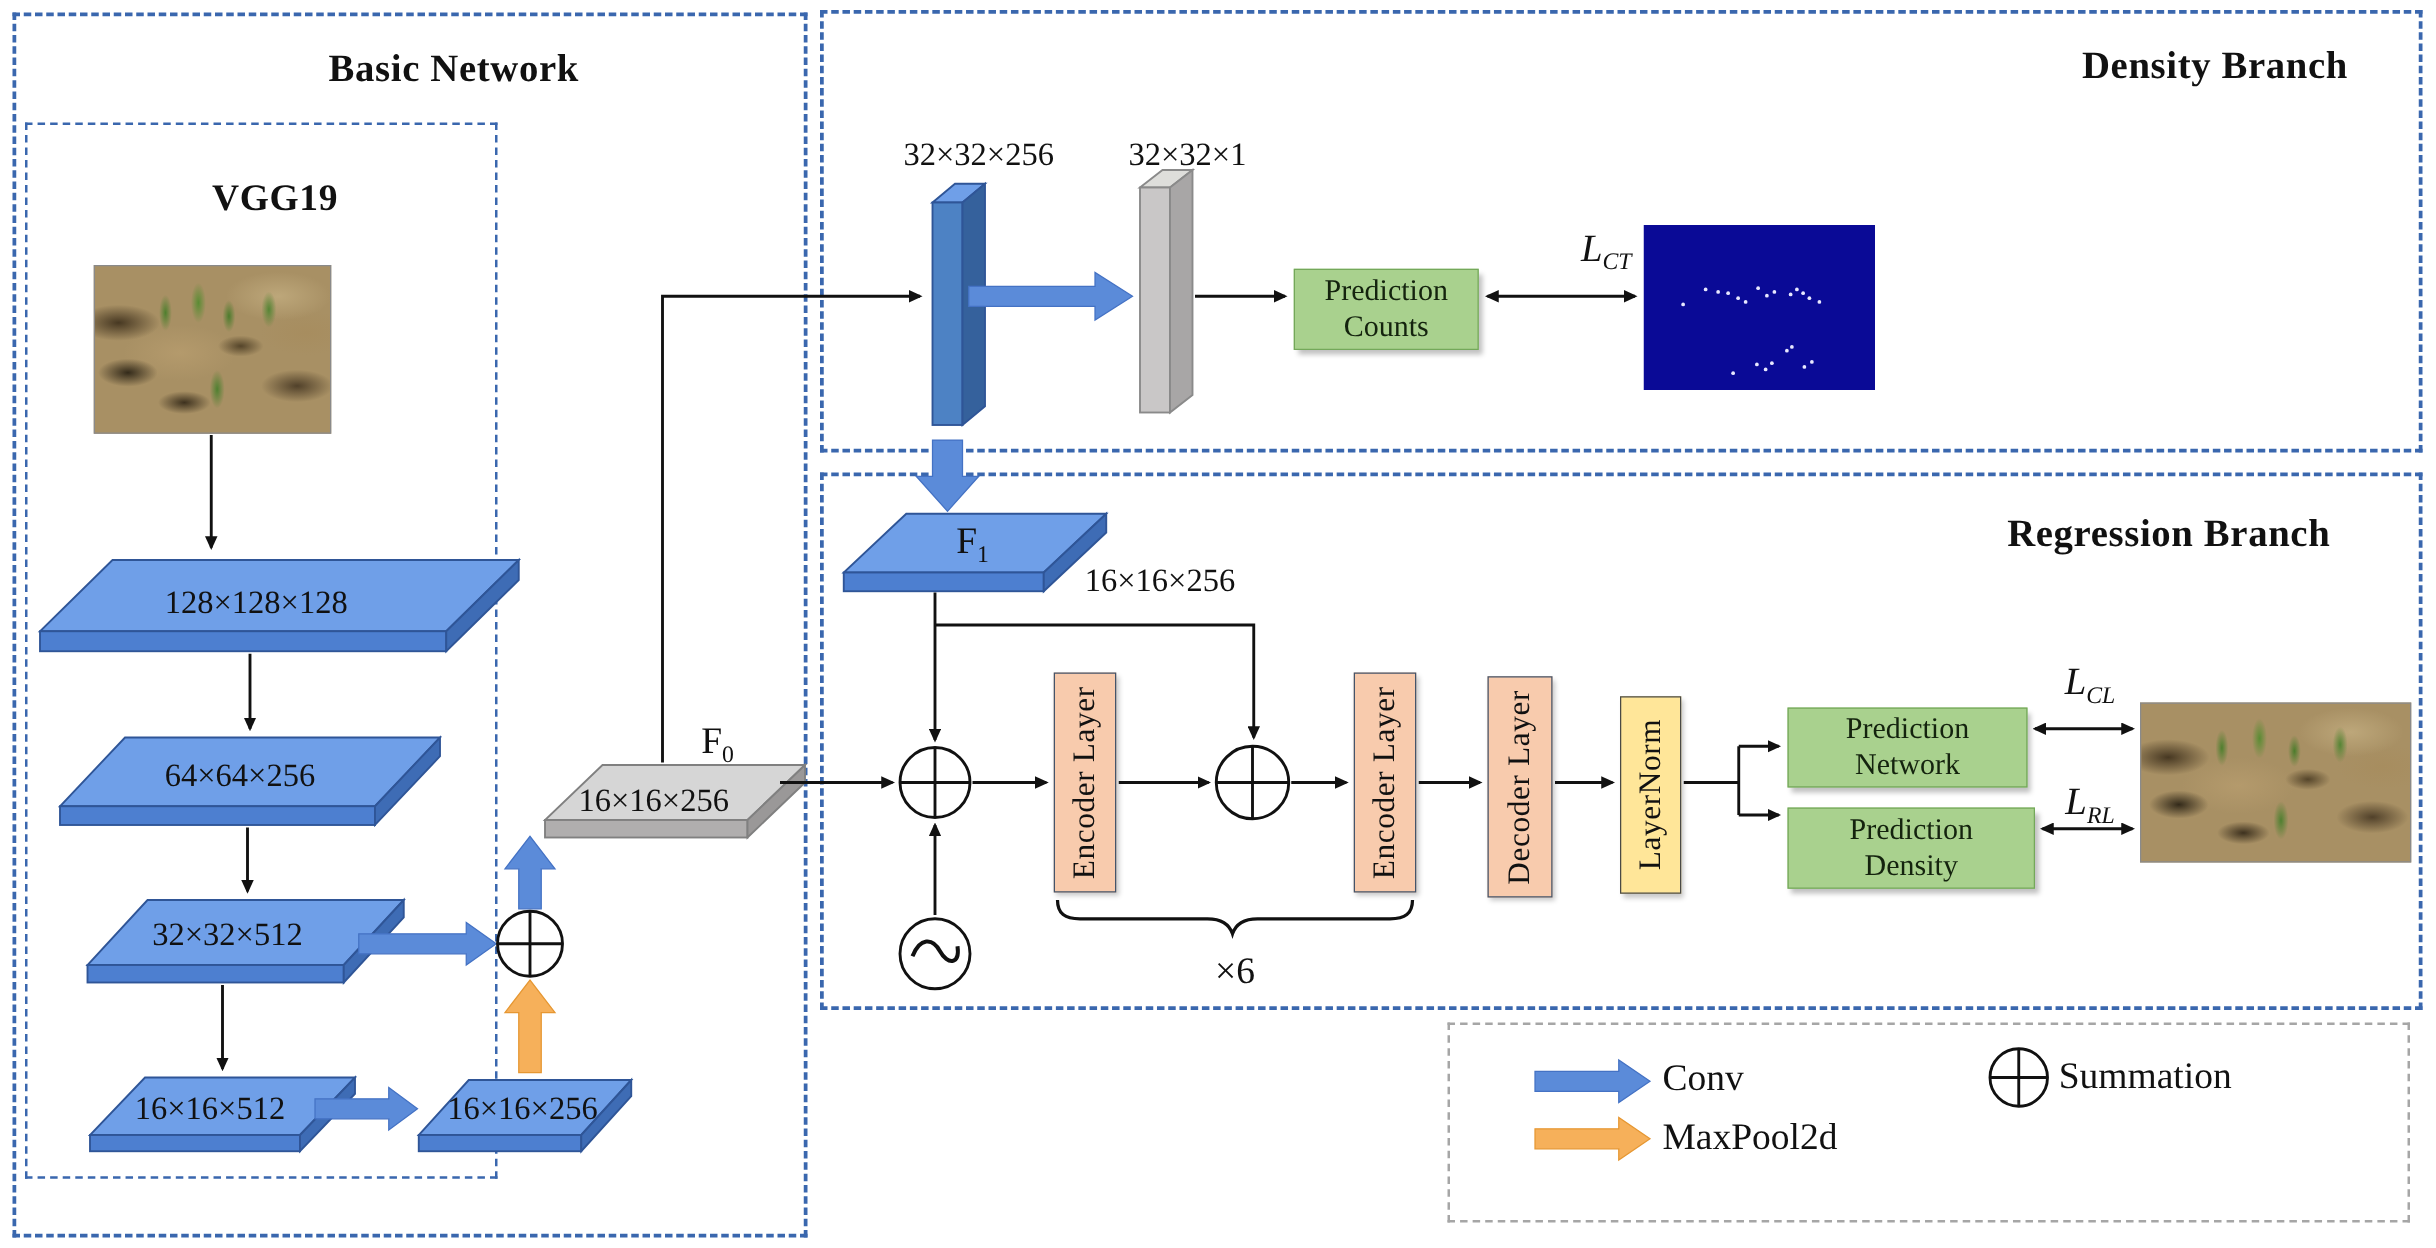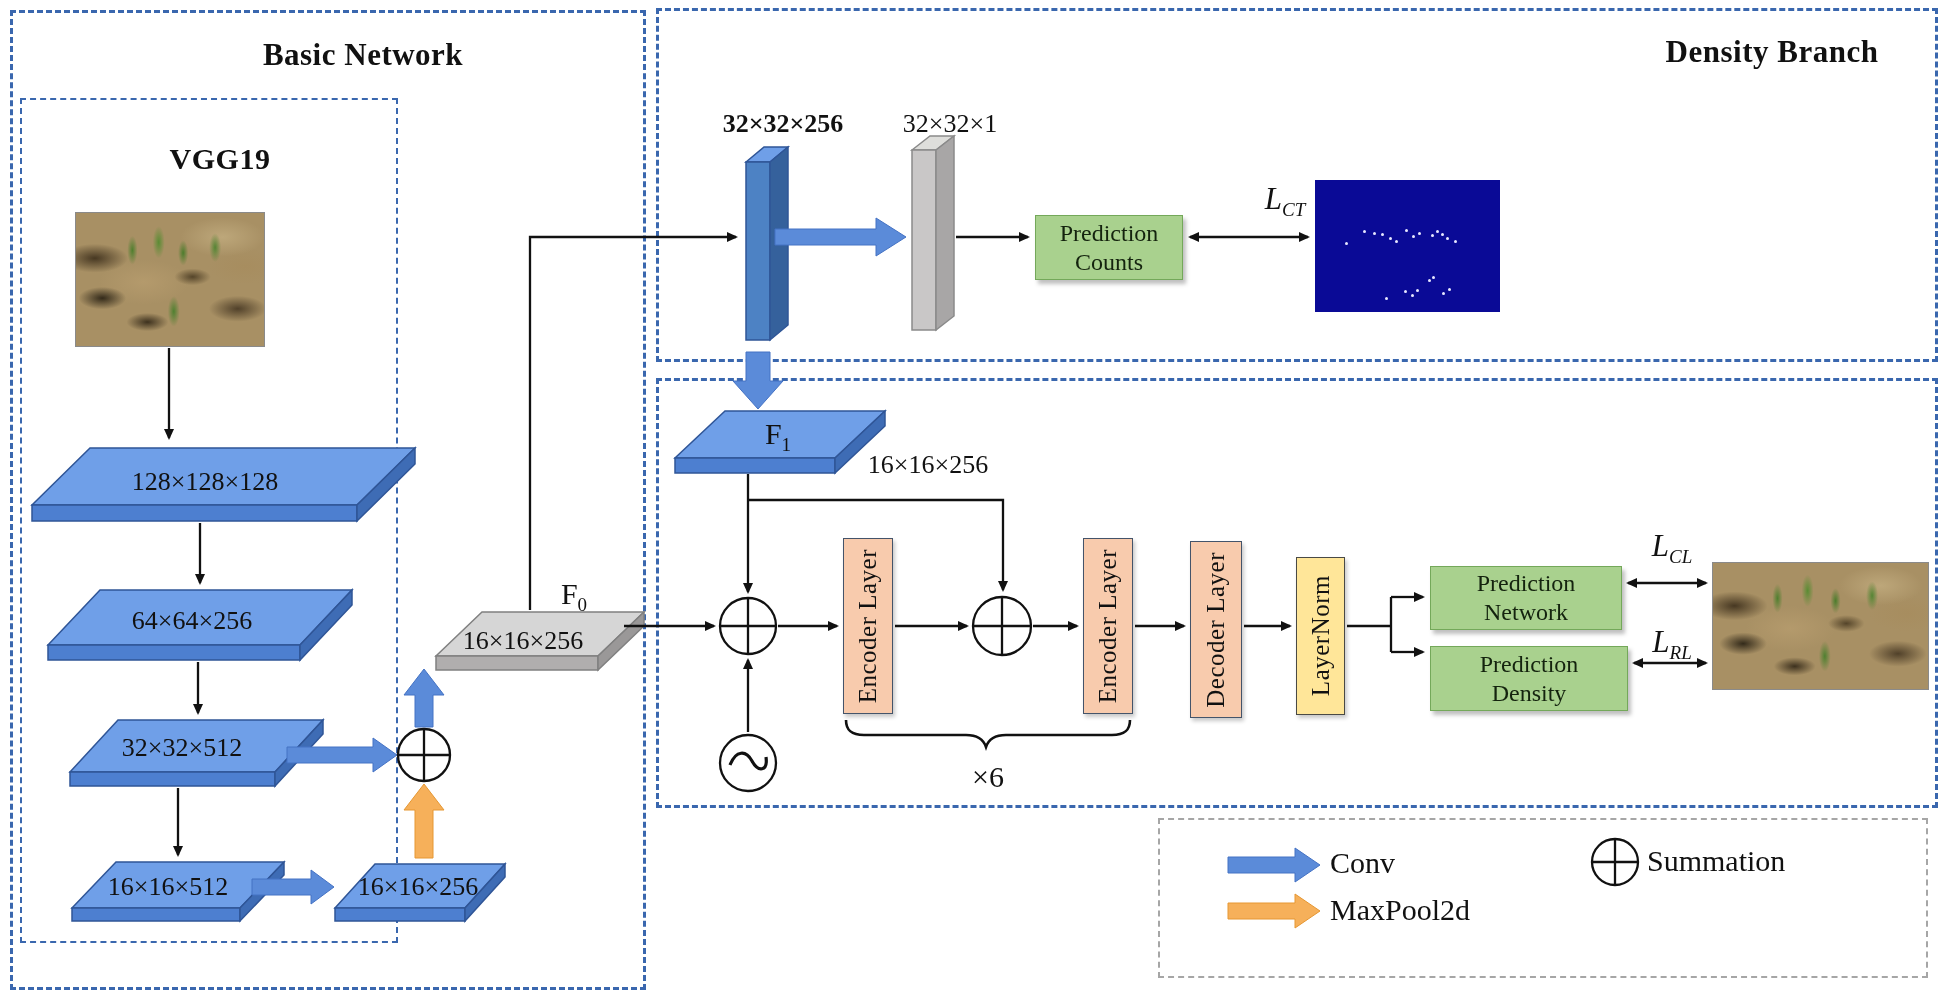--- a/index.html
+++ b/index.html
@@ -243,32 +243,33 @@
     <span>Network</span>
   </div>
   <div class="greenbox" style="left:1430px; top:633px; width:198px; height:65px;">
     <span>Prediction</span>
     <span>Density</span>
   </div>
 
   <div class="lbl title" style="left:363px; top:55px;">Basic Network</div>
   <div class="lbl title" style="left:220px; top:147px; font-size:30px;margin-top:12px;">VGG19</div>
   <div class="lbl title" style="left:1772px; top:52px;">Density Branch</div>
+  <div class="lbl title" style="left:1735px; top:427px;">Regression Branch</div>
 
   <div class="lbl dim" style="left:205px; top:482px;">128×128×128</div>
   <div class="lbl dim" style="left:192px; top:621px;">64×64×256</div>
   <div class="lbl dim" style="left:182px; top:748px;">32×32×512</div>
   <div class="lbl dim" style="left:168px; top:887px;">16×16×512</div>
   <div class="lbl dim" style="left:418px; top:887px;">16×16×256</div>
   <div class="lbl dim" style="left:523px; top:641px;">16×16×256</div>
   <div class="lbl subbed" style="left:574px; top:596px;text-align:right;">
     <span>F</span><sub>0</sub>
   </div>
 
-  <div class="lbl dim" style="left:783px; top:124px;font-weight:bold;">32×32×256</div>
+  <div class="lbl dim" style="left:783px; top:124px;">32×32×256</div>
   <div class="lbl dim" style="left:950px; top:124px;">32×32×1</div>
   <div class="lbl loss" style="left:1285px; top:201px;">
     <span>L</span><sub>CT</sub>
   </div>
 
   <div class="lbl subbed" style="left:778px; top:436px;">
     <span>F</span><sub>1</sub>
   </div>
   <div class="lbl dim" style="left:928px; top:465px;">16×16×256</div>
   <div class="lbl" style="left:988px; top:777px; font-size:30px;">×6</div>

